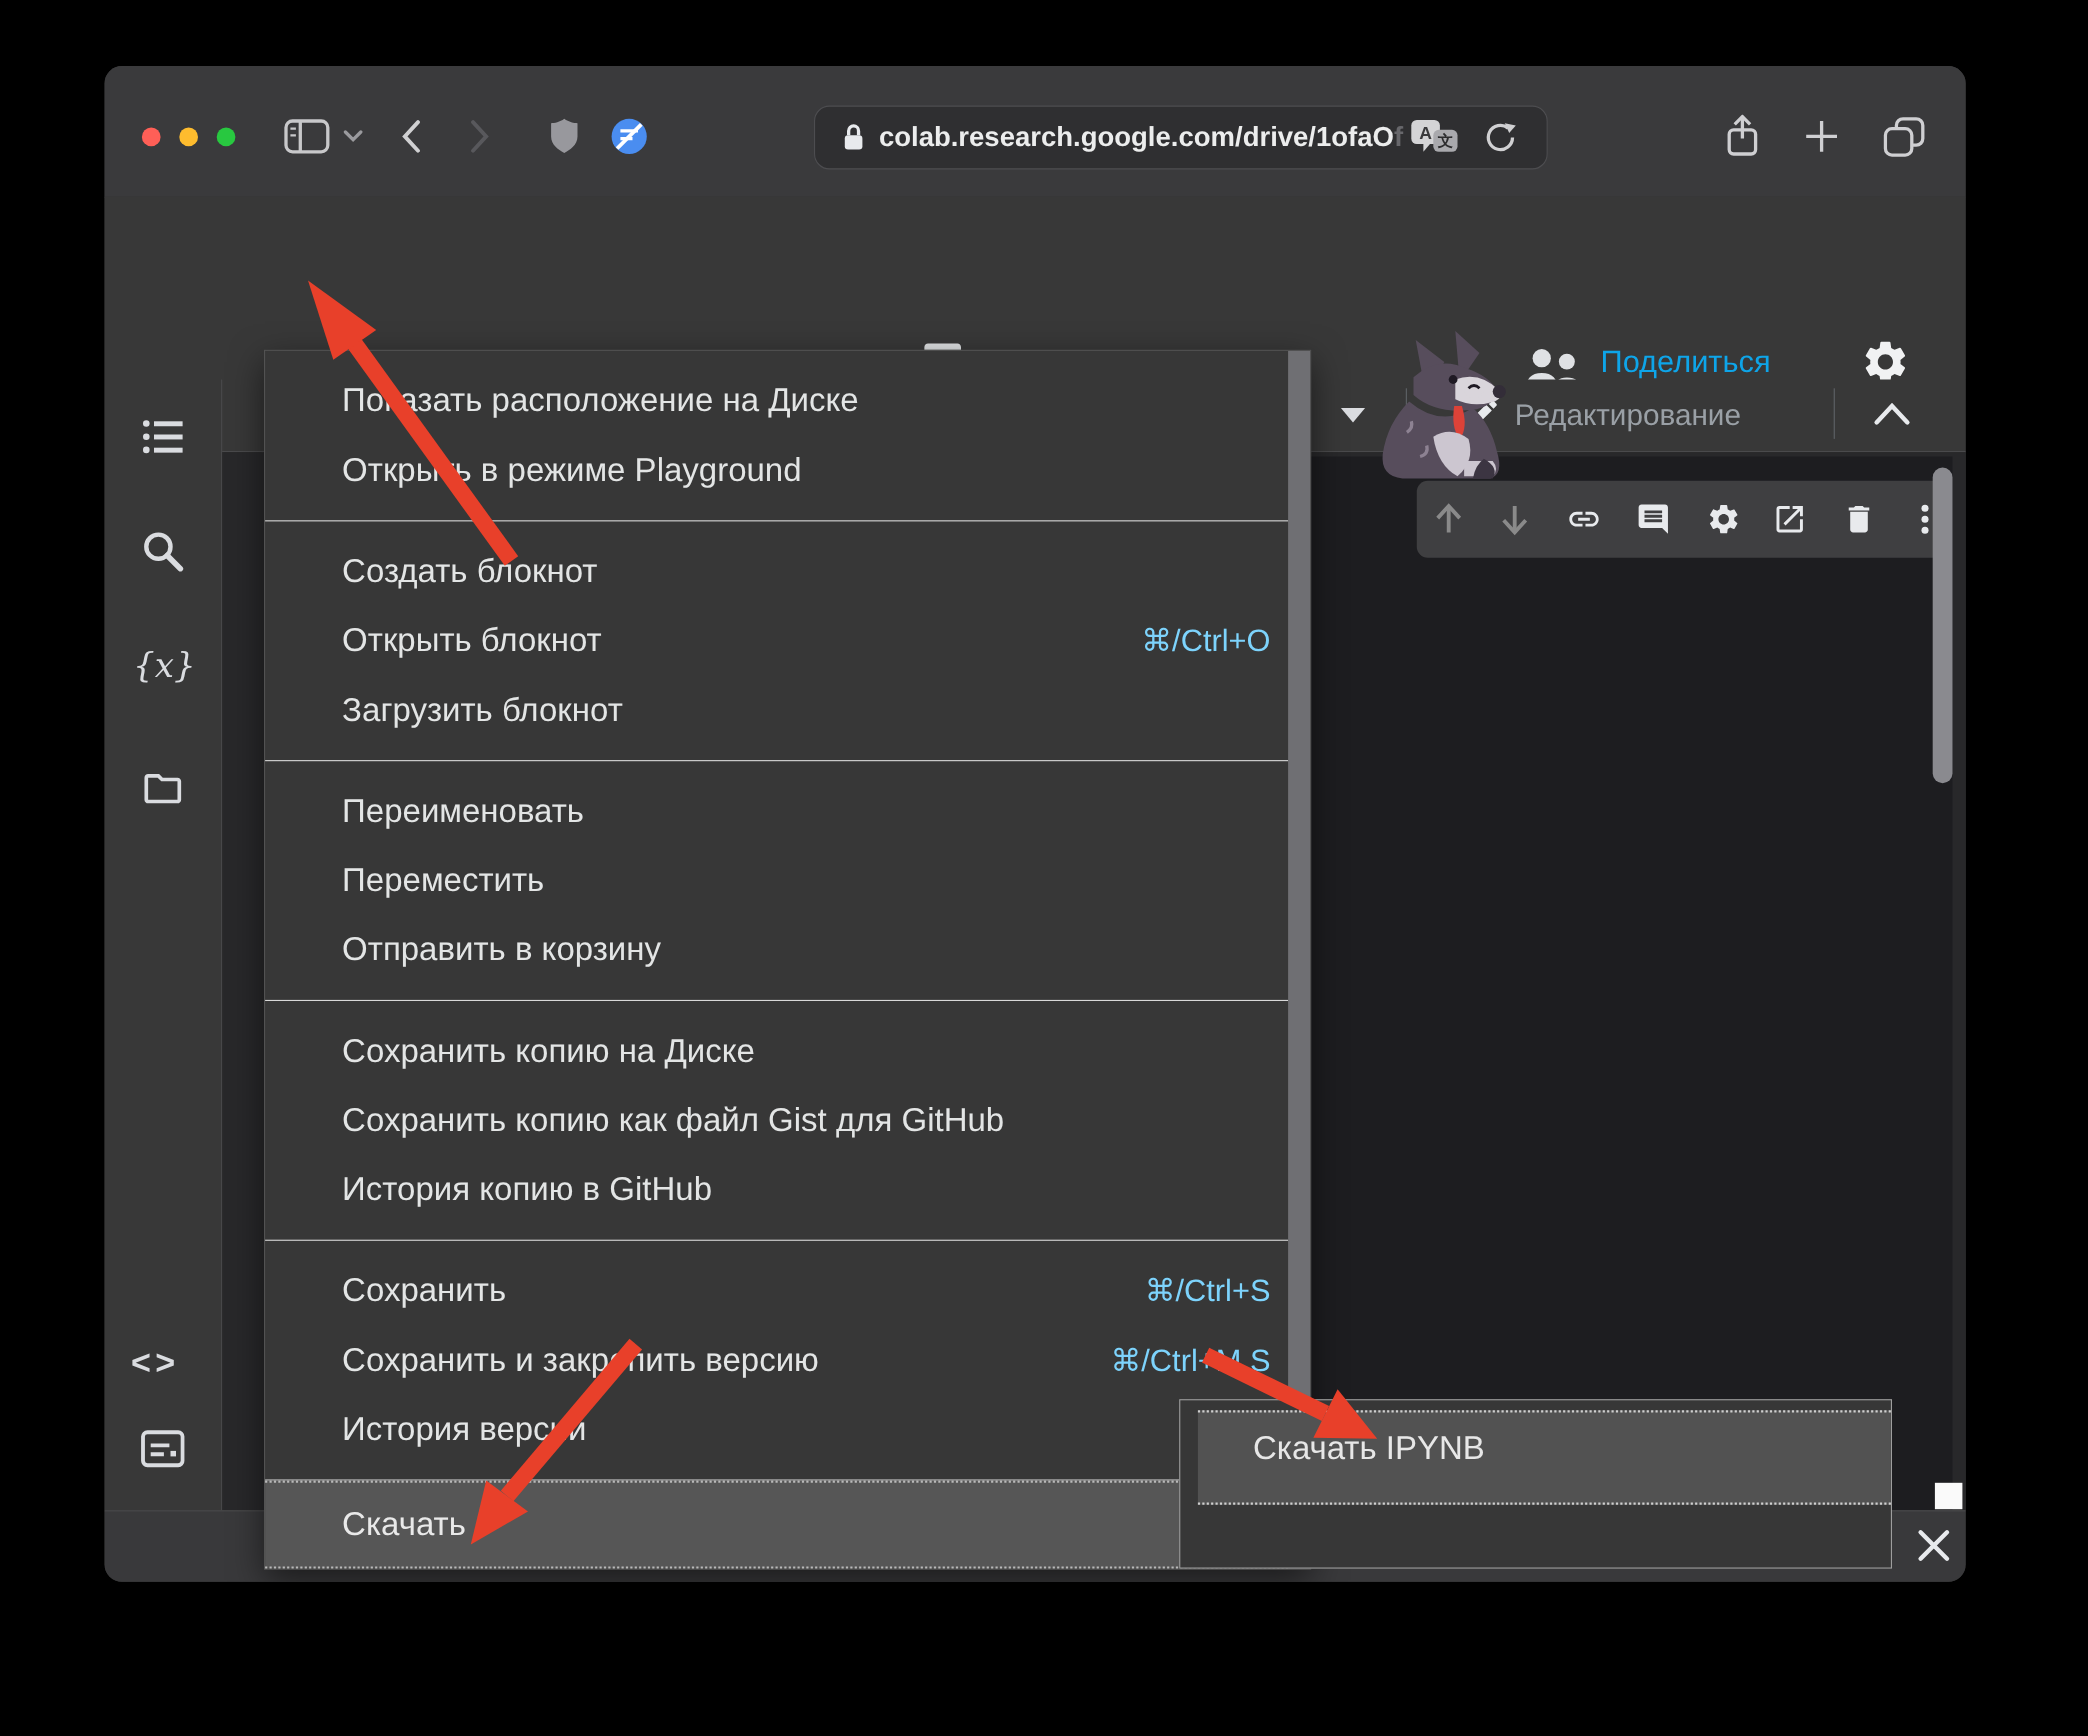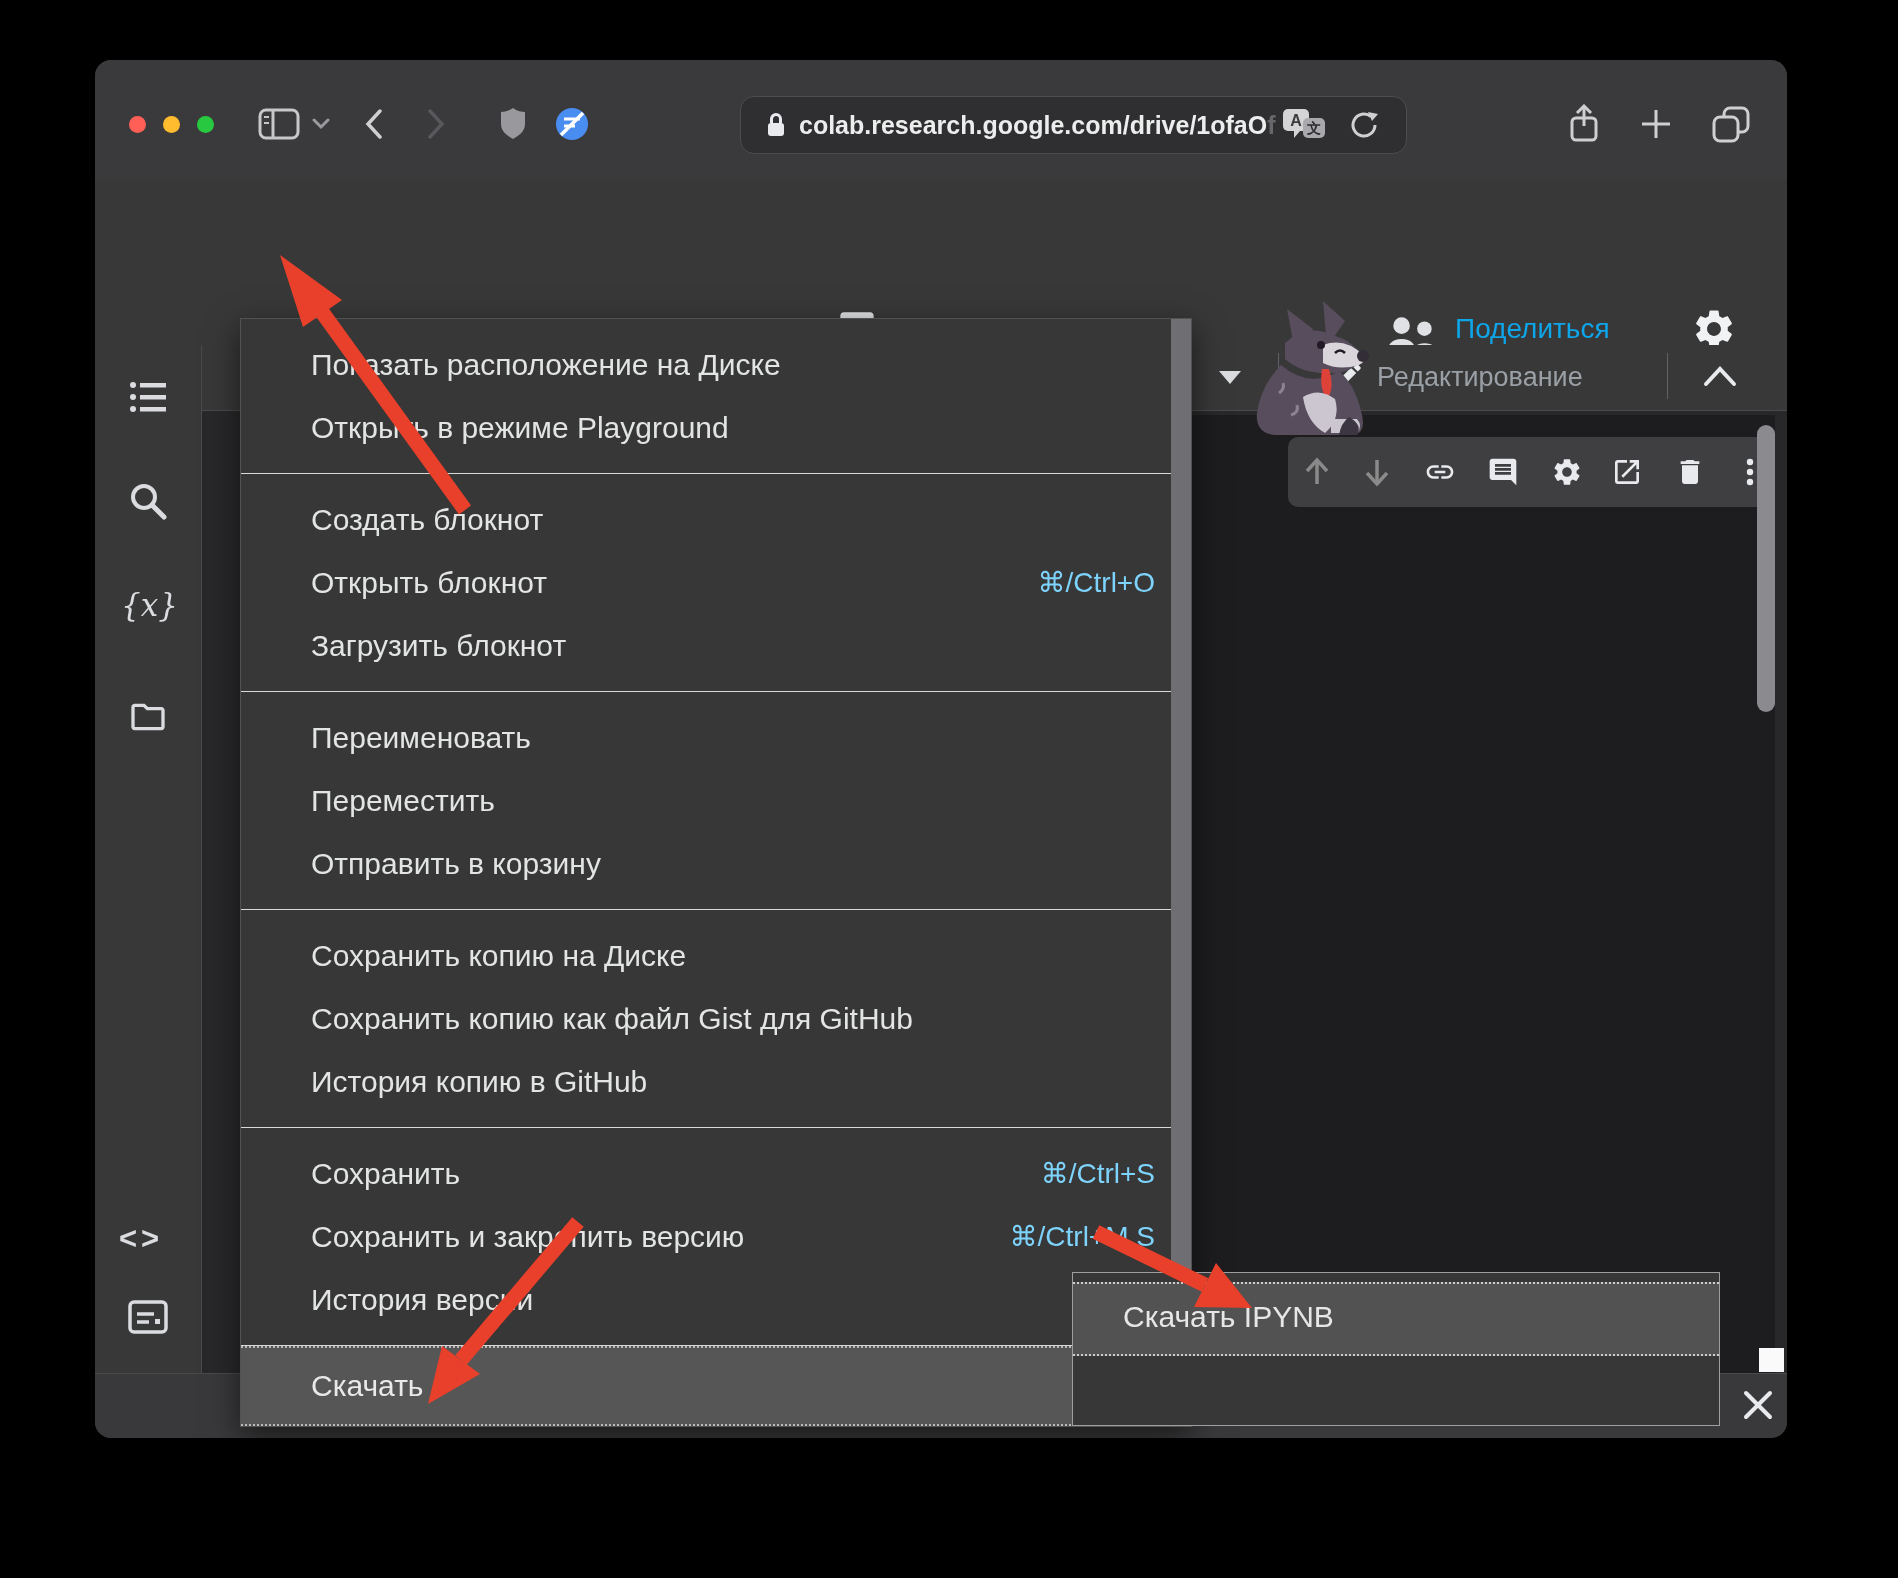--- a/index.html
+++ b/index.html
@@ -56,21 +56,21 @@
   .mi .sc{color:#7dd3fc;font-size:28px;}
   .mdiv{border-top:1px solid #d9d9d9;margin-right:20px;}
   .dlblock{margin-top:auto;}
   .dlrow{height:76px;background:#565656;border-top:2px dotted #b9b9b9;border-bottom:2px dotted #b9b9b9;
          display:flex;align-items:center;justify-content:space-between;padding:0 42px 0 70px;
          font-size:30px;color:#e9e9e9;margin-right:20px;}
   .subarrow{width:0;height:0;border-top:12px solid transparent;border-bottom:12px solid transparent;border-left:16px solid #c9c9cb;}
   
   .submenu{position:absolute;left:977px;top:1212px;width:648px;height:154px;background:#373737;
            border:1px solid #9e9e9e;box-sizing:border-box;z-index:35;padding-top:9px;}
-  .smi{height:66px;display:flex;align-items:center;padding:0 0 4px 50px;font-size:30px;color:#e7e7e7;}
+  .smi{height:66px;display:flex;align-items:center;padding:0 0 16px 50px;font-size:30px;color:#e7e7e7;margin-left:16px;}
   .smi.hl{background:#525252;border-top:2px dotted #cfcfcf;border-bottom:2px dotted #cfcfcf;}
   .arrows{position:absolute;left:0;top:0;z-index:50;pointer-events:none;}
 </style>
 </head>
 <body>
 
 <svg width="0" height="0" style="position:absolute">
   <defs>
     <symbol id="i-gear" viewBox="0 0 24 24">
         <path fill="currentColor" d="M19.14 12.94c.04-.3.06-.61.06-.94 0-.32-.02-.64-.07-.94l2.03-1.58c.18-.14.23-.41.12-.61l-1.92-3.32c-.12-.22-.37-.29-.59-.22l-2.39.96c-.5-.38-1.03-.7-1.62-.94l-.36-2.54c-.04-.24-.24-.41-.48-.41h-3.84c-.24 0-.43.17-.47.41l-.36 2.54c-.59.24-1.13.57-1.62.94l-2.39-.96c-.22-.08-.47 0-.59.22L2.74 8.87c-.12.21-.08.47.12.61l2.03 1.58c-.05.3-.09.63-.09.94s.02.64.07.94l-2.03 1.58c-.18.14-.23.41-.12.61l1.92 3.32c.12.22.37.29.59.22l2.39-.96c.5.38 1.03.7 1.62.94l.36 2.54c.05.24.24.41.48.41h3.84c.24 0 .44-.17.47-.41l.36-2.54c.59-.24 1.13-.56 1.62-.94l2.39.96c.22.08.47 0 .59-.22l1.92-3.32c.12-.22.07-.47-.12-.61l-2.01-1.58zM12 15.6c-1.98 0-3.6-1.62-3.6-3.6s1.62-3.6 3.6-3.6 3.6 1.62 3.6 3.6-1.62 3.6-3.6 3.6z"></path>

